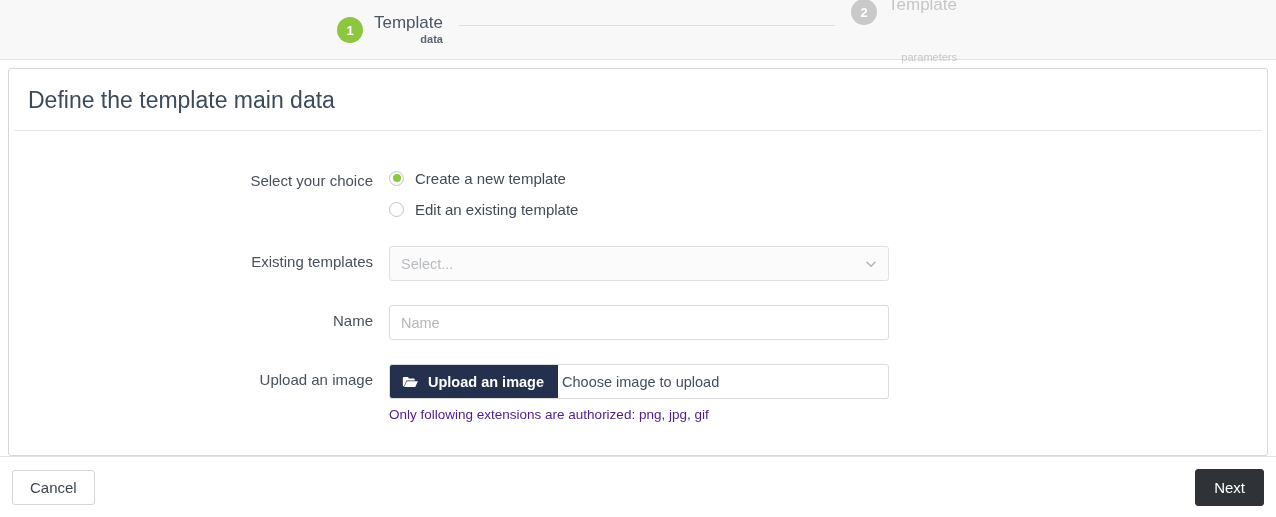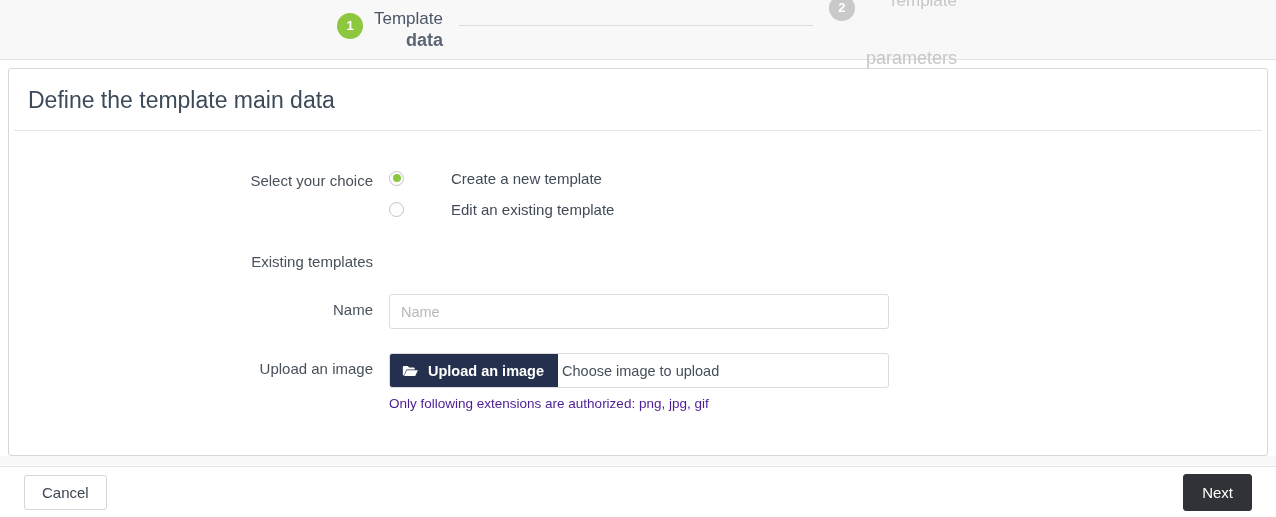--- a/index.html
+++ b/index.html
@@ -58,21 +58,21 @@
     margin-left: 11px;
     line-height: 1.25;
     text-align: right;
   }
   .step-title {
     font-size: 17px;
     color: #4b5666;
     display: block;
   }
   .step-sub {
-    font-size: 18px;
+    font-size: 11px;
     font-weight: bold;
     color: #5b6573;
     display: block;
   }
   .step.inactive .step-title { color: #c6c6c6; }
   .step.inactive .step-sub { color: #c6c6c6; font-weight: normal; margin-top: 36px; }
   .step-connector {
     flex: 1 1 auto;
     height: 1px;
     background: #dcdcdc;
@@ -156,21 +156,20 @@
     width: 8px;
     height: 8px;
     border-radius: 50%;
     background: #8dc63f;
     display: none;
   }
   .radio-line.checked .radio-mark .dot { display: block; }
   .radio-label {
     font-size: 15px;
     color: #414b57;
-    margin-left: 36px;
   }
 
   
   .select-box {
     height: 35px;
     border: 1px solid #dfe1e3;
     border-radius: 3px;
     background: #fbfbfb;
     display: flex;
     align-items: center;
@@ -249,27 +248,27 @@
     font-size: 13.5px;
     color: #4c1d95;
   }
 
   
   .footer {
     position: absolute;
     left: 0;
     right: 0;
     bottom: 0;
-    height: 51px;
+    height: 61px;
     background: #ffffff;
     border-top: 1px solid #e4e4e4;
     display: flex;
     align-items: center;
     justify-content: space-between;
-    padding: 0 24px;
+    padding: 0 12px;
   }
   .btn-cancel {
     background: #ffffff;
     border: 1px solid #d6d6d6;
     border-radius: 3px;
     padding: 8px 17px;
     font-size: 15px;
     color: #3c4652;
     font-family: "Liberation Sans", sans-serif;
     cursor: pointer;
@@ -341,20 +340,28 @@
             
           </span>
           <span class="radio-label">Edit an existing template</span>
         </div>
 
       </div>
     </div>
 
     <div class="form-row">
       <div class="form-label">Existing templates</div>
+      <div class="form-control">
+        <div class="select-box">
+          <span class="select-value">Select...</span>
+          <svg class="chev" viewBox="0 0 14 14">
+            <path d="M3 5.2 L7 9.2 L11 5.2" fill="none" stroke-width="1.6" stroke-linecap="round" stroke-linejoin="round"></path>
+          </svg>
+        </div>
+      </div>
     </div>
 
     <div class="form-row">
       <div class="form-label">Name</div>
       <div class="form-control">
         <input class="text-input" type="text" placeholder="Name" style="">
       </div>
     </div>
 
     <div class="form-row">

